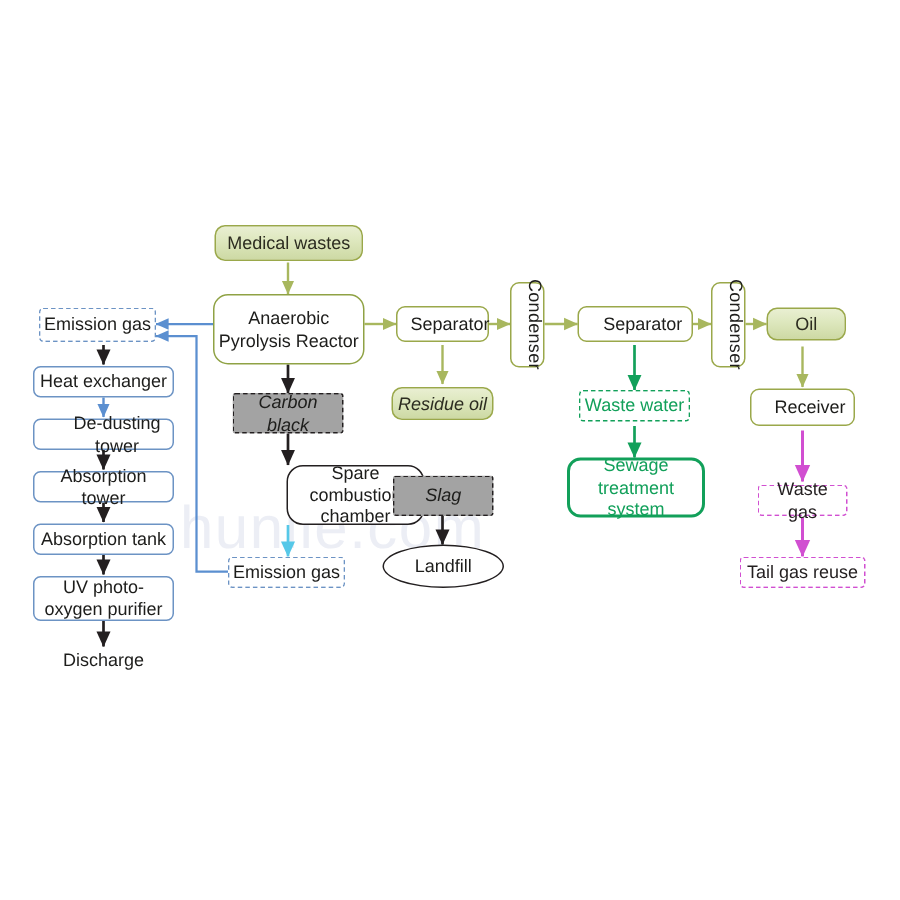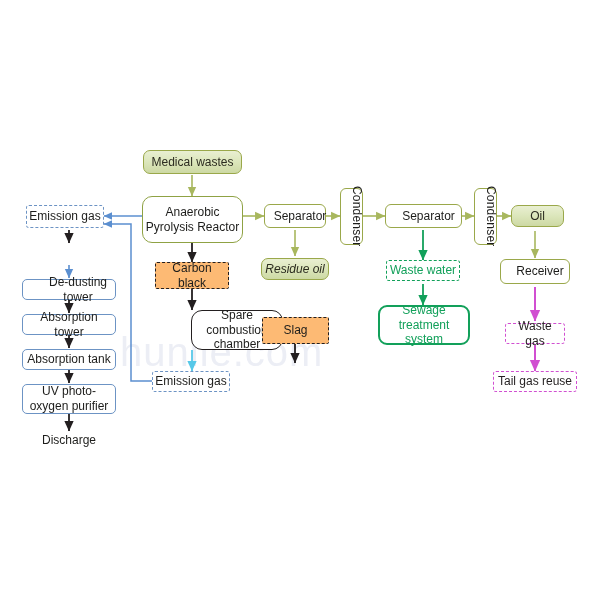--- a/index.html
+++ b/index.html
@@ -33,21 +33,21 @@
   }
   
   .blue-line{
     border:1.2px solid #6c93c4;border-radius:5px;background:#ffffff;
   }
   .blue-dash{
     border:1.2px dashed #6c93c4;border-radius:3px;background:#ffffff;
   }
   
   .black-dash{
-    border:1.3px dashed #231f20;border-radius:2px;background:#fdba74;
+    border:1.3px dashed #231f20;border-radius:2px;background:#a3a3a3;font-style:italic;
   }
   .black-line{
     border:1.6px solid #231f20;border-radius:11px;background:#ffffff;
   }
   .ellipse{
     border:1.6px solid #231f20;border-radius:50%;background:#ffffff;
   }
   
   .green-dash{
     border:1.2px dashed #12a05a;border-radius:3px;background:#ffffff;color:#12a05a;
@@ -152,23 +152,25 @@
 
   <div class="node olive-line-thick" style="left:142px;top:196px;width:101px;height:47px;">Anaerobic Pyrolysis Reactor</div>
 
   <div class="node black-dash" style="left:155px;top:262px;width:74px;height:27px;">Carbon black</div>
 
   <div class="node black-line" style="left:143px;top:310px;width:92px;height:40px;margin-left:48px;">Spare combustion chamber</div>
 
   <div class="node blue-dash" style="left:152px;top:371px;width:78px;height:21px;">Emission gas</div>
 
   <div class="node black-dash" style="left:262px;top:317px;width:67px;height:27px;">Slag</div>
+  <div class="node ellipse" style="left:255px;top:363px;width:81px;height:29px;">Landfill</div>
 
   <div class="node blue-dash" style="left:26px;top:205px;width:78px;height:23px;">Emission gas</div>
 
+  <div class="node blue-line" style="left:22px;top:244px;width:94px;height:21px;">Heat exchanger</div>
 
   <div class="node blue-line" style="left:22px;top:279px;width:94px;height:21px;padding-left:20px;">De-dusting tower</div>
 
   <div class="node blue-line" style="left:22px;top:314px;width:94px;height:21px;">Absorption tower</div>
 
   <div class="node blue-line" style="left:22px;top:349px;width:94px;height:21px;">Absorption tank</div>
 
   <div class="node blue-line" style="left:22px;top:384px;width:94px;height:30px;">UV photo-oxygen purifier</div>
 
   <div class="node plain" style="left:30px;top:432px;width:78px;height:16px;">Discharge</div>

